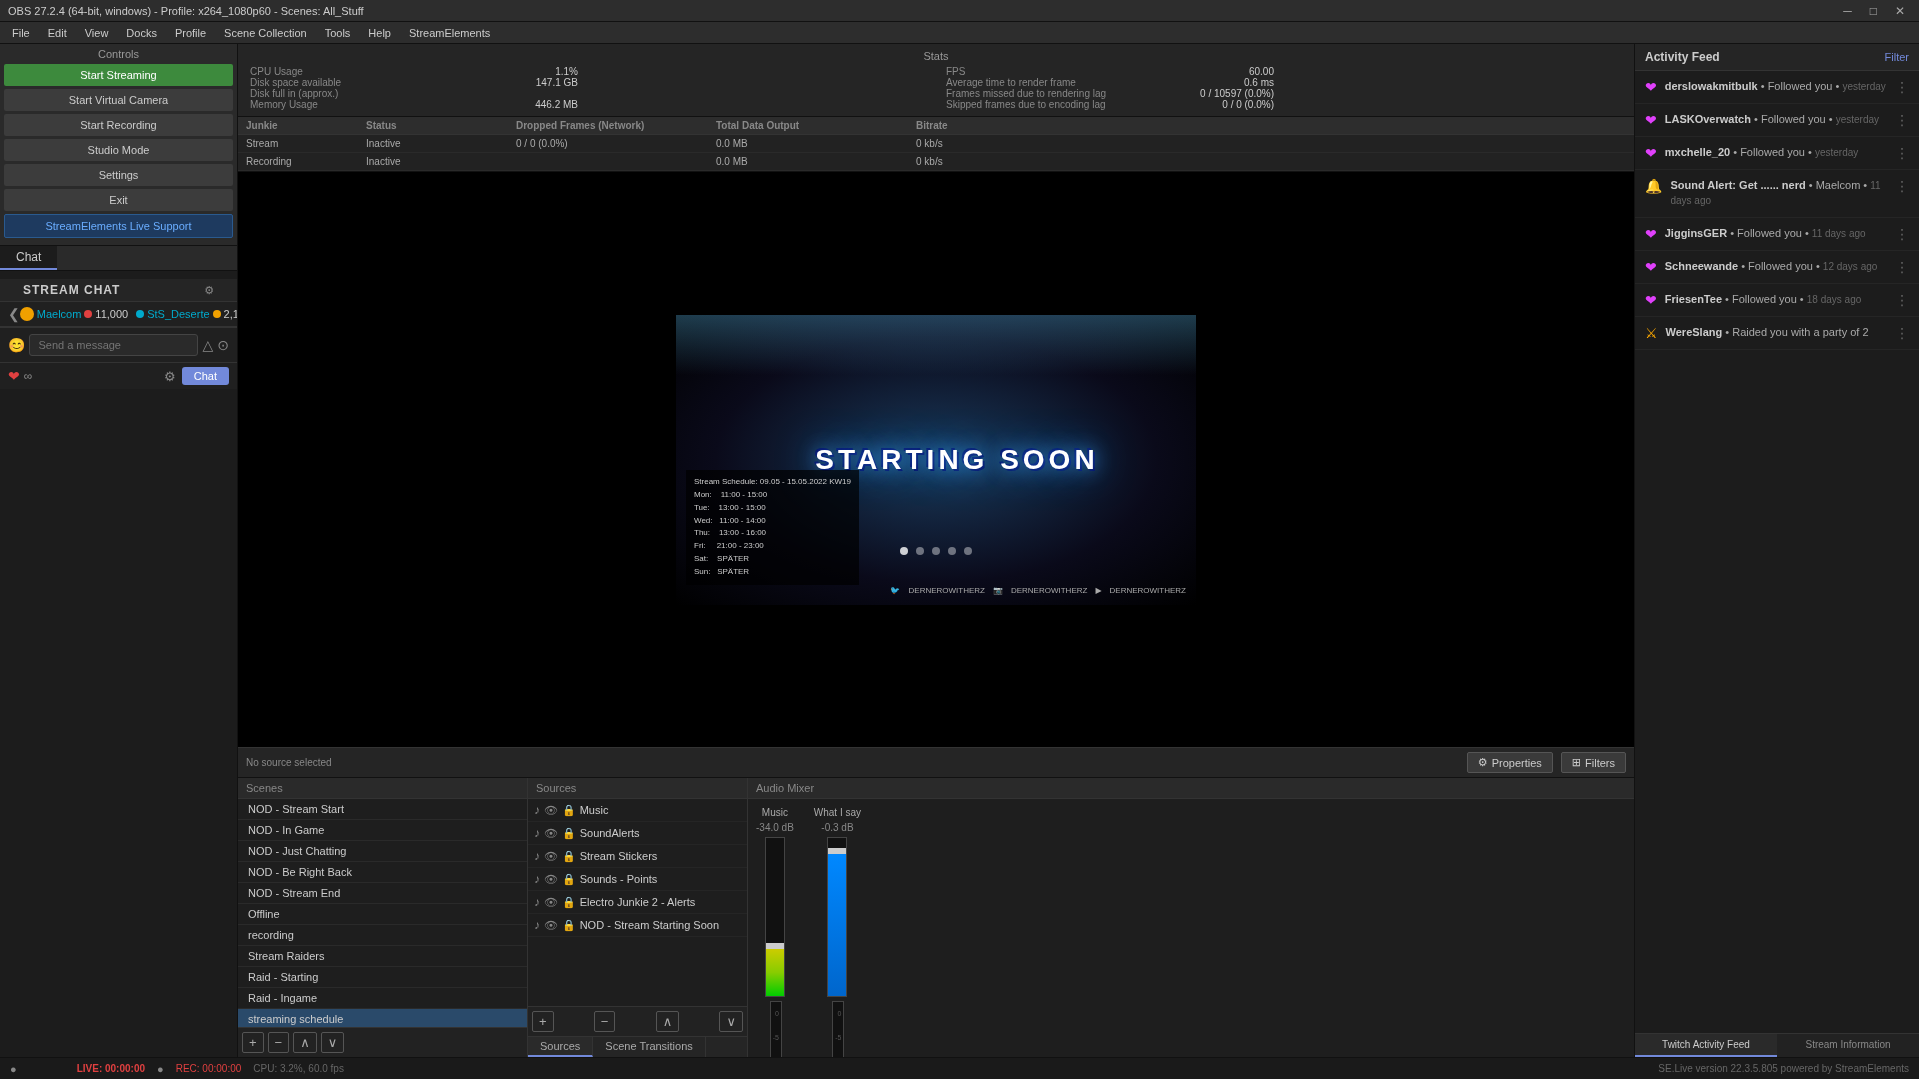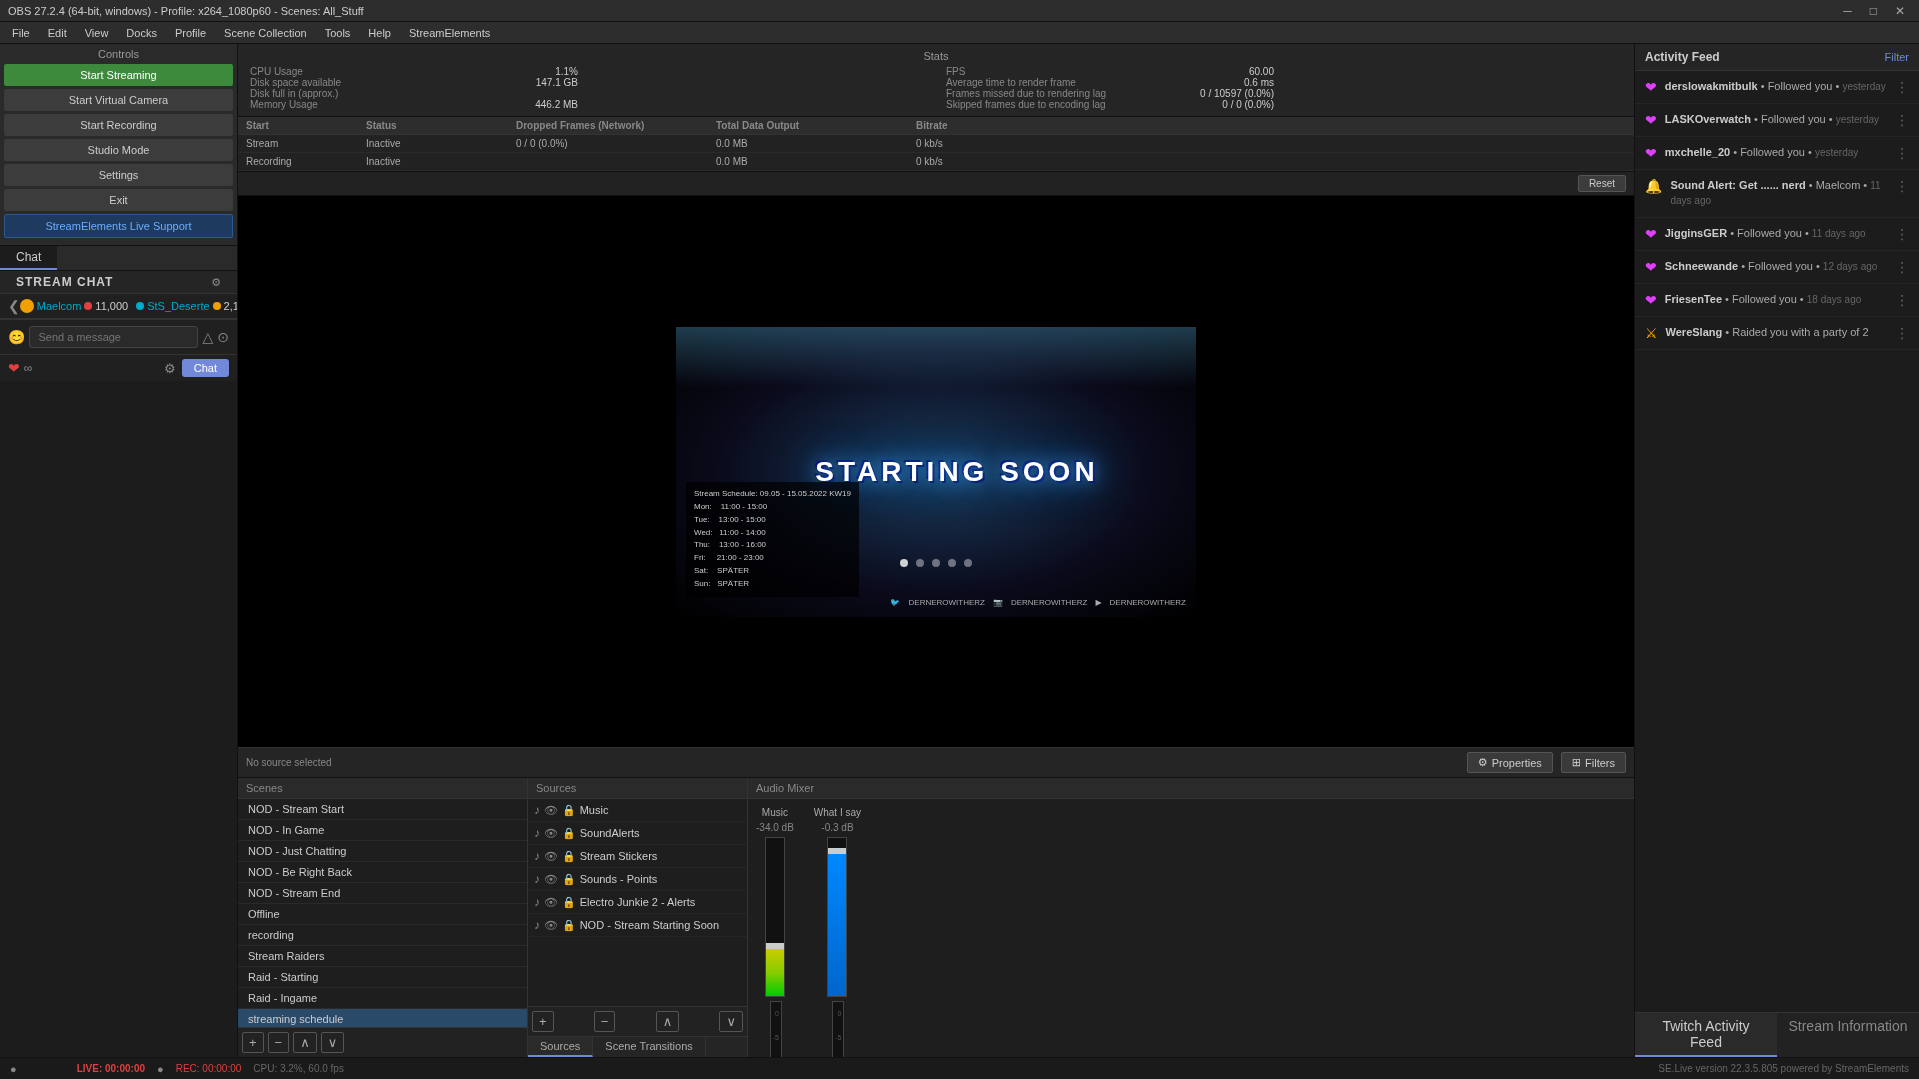--- a/index.html
+++ b/index.html
@@ -112,23 +112,24 @@
       flex: 1;
       display: flex;
       flex-direction: column;
       overflow: hidden;
     }
 
     #stream-chat-header {
       display: flex;
       align-items: center;
       justify-content: space-between;
-      padding: 4px 16px;
+      padding: 4px 23px;
       background: #252525;
       border-bottom: 1px solid #333;
+      margin-top: 8px;
     }
     #stream-chat-title { color: #ccc; font-size: 12px; font-weight: bold; letter-spacing: 1px; }
 
     #viewers-bar {
       display: flex;
       align-items: center;
       justify-content: space-between;
       padding: 4px 8px;
       background: #202020;
       border-bottom: 1px solid #333;
@@ -573,21 +574,21 @@
     }
 
     #activity-tabs {
       display: flex;
       background: #222;
       border-top: 1px solid #333;
     }
     .activity-tab {
       padding: 5px 10px;
       color: #888;
-      font-size: 14px;
+      font-size: 10px;
       cursor: pointer;
       flex: 1;
       text-align: center;
     }
     .activity-tab.active { background: #2a2a2a; color: #ccc; border-bottom: 2px solid #7289da; }
 
     
     #statusbar {
       background: #1a1a1a;
       height: 22px;
@@ -744,21 +745,21 @@
             <span class="stat-label">Skipped frames due to encoding lag</span>
             <span class="stat-value">0 / 0 (0.0%)</span>
           </div>
         </div>
         <div></div>
       </div>
     </div>
 
     <div id="output-table">
       <div class="output-header-row">
-        <div class="output-cell header">Start</div>
+        <div class="output-cell header">Junkie</div>
         <div class="output-cell header">Status</div>
         <div class="output-cell header">Dropped Frames (Network)</div>
         <div class="output-cell header">Total Data Output</div>
         <div class="output-cell header">Bitrate</div>
       </div>
       <div class="output-data-row">
         <div class="output-cell">Stream</div>
         <div class="output-cell">Inactive</div>
         <div class="output-cell">0 / 0 (0.0%)</div>
         <div class="output-cell">0.0 MB</div>
@@ -766,23 +767,20 @@
       </div>
       <div class="output-data-row">
         <div class="output-cell">Recording</div>
         <div class="output-cell">Inactive</div>
         <div class="output-cell"></div>
         <div class="output-cell">0.0 MB</div>
         <div class="output-cell">0 kb/s</div>
       </div>
     </div>
 
-    <div id="reset-area">
-      <button class="reset-btn">Reset</button>
-    </div>
 
     <div id="preview-area">
       <div id="preview-image">
         <div class="preview-bg">
           <div class="lightning-overlay"></div>
           <div class="starting-soon-text">STARTING SOON</div>
           <div style="position:absolute;bottom:50px;left:0;right:0;display:flex;justify-content:center;gap:8px;">
             <div style="width:8px;height:8px;border-radius:50%;background:#fff;opacity:0.8;"></div>
             <div style="width:8px;height:8px;border-radius:50%;background:#fff;opacity:0.4;"></div>
             <div style="width:8px;height:8px;border-radius:50%;background:#fff;opacity:0.4;"></div>

